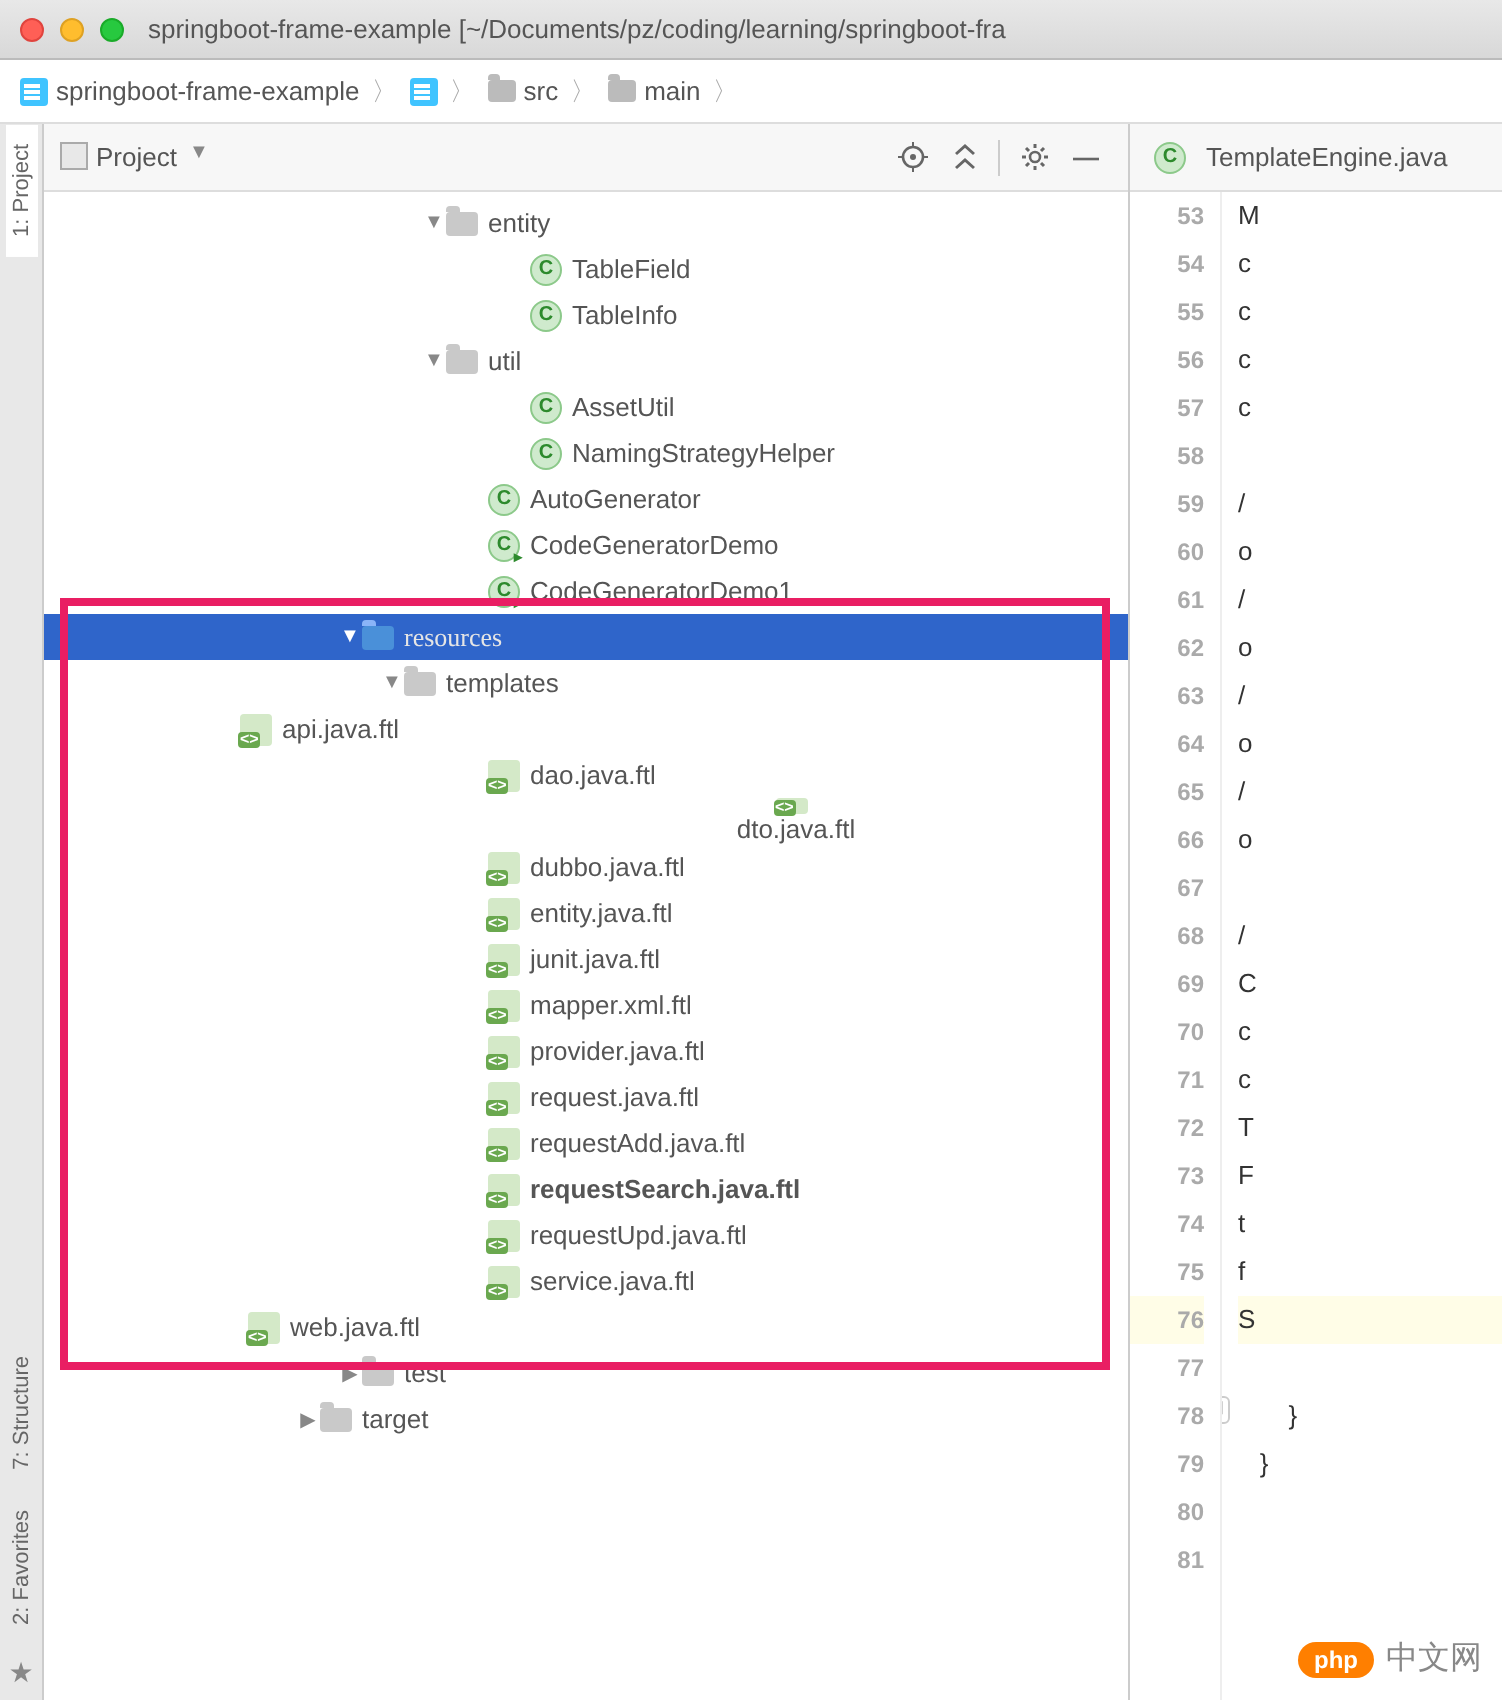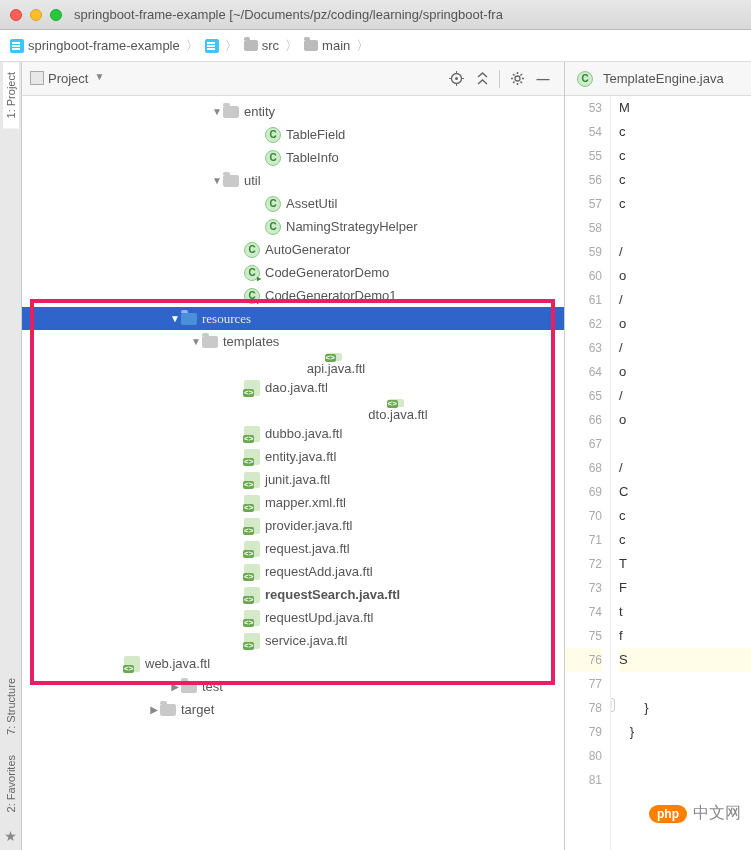--- a/index.html
+++ b/index.html
@@ -48,30 +48,30 @@
     .tree-label { color: #555; }
     .highlight-box { position:absolute; border: 4px solid #e91e63; pointer-events:none; }
     .selected-row { background: #2f65ca; }
     .selected-row .tree-label { color: #e5e5e5; font-family: Liberation Serif, serif; }
     .selected-row .arrow { color:#fff;}
     
     .editor-panel { flex:1; display:flex; flex-direction:column; background:#fff; }
     .editor-tabs { height: 34px; background:#f7f7f7; border-bottom:1px solid #ddd; display:flex; align-items:center; padding:0 6px; }
     .tab { display:flex; align-items:center; gap:5px; font-size:13px; color:#555; padding:0 6px;}
     .editor-body { flex:1; display:flex; overflow:hidden;}
-    .gutter { width: 46px; background:#fff; border-right:1px solid #eee; text-align:right; font-size:12px; color:#aaa; padding-right:8px; line-height:24px; font-family: Menlo, monospace;}
+    .gutter { width: 46px; background:#fff; border-right:1px solid #eee; text-align:right; font-size:12px; color:#aaa; padding-right:8px; line-height:24px; font-family: Menlo, monospace; font-weight: bold;}
     .gutter-line { height:24px; }
     .gutter-line.current { background:#fffde7; }
     .code { flex:1; font-family: Menlo, monospace; font-size:13px; color:#333; line-height:24px; padding-left:8px; overflow:hidden;}
     .code-line { height:24px; white-space:pre;}
     .code-line.current { background:#fffde7; }
     .fold-marker { position:relative; }
     .fold-marker::before { content:"⊟"; font-family:Arial; position:absolute; left:-18px; top:2px; font-size:10px; color:#999; border:1px solid #ccc; border-radius:3px; width:12px; height:12px; line-height:12px; text-align:center; background:#fff;}
     
-    .watermark { position:absolute; right:10px; bottom:26px; display:flex; align-items:center; gap:6px;padding-left:12px; }
+    .watermark { position:absolute; right:10px; bottom:10px; display:flex; align-items:center; gap:6px;padding-left:12px; }
     .watermark-badge { background:#ff7f00; color:#fff; font-size:12px; padding:2px 8px; border-radius:10px; font-weight:bold;}
     .watermark-text { font-size:16px; color:#888; }
   </style>
 </head>
 <body>
 
 <div class="titlebar">
   <div class="traffic-lights">
     <span class="tl red"></span>
     <span class="tl yellow"></span>
@@ -201,21 +201,21 @@
         <div class="tree-row selected-row" style="padding-left: 147px;">
           <span class="arrow">▼</span>
           <span class="res-folder-icon" style="background:#4a90d9;"></span>
           <span class="tree-label">resources</span>
         </div>
         <div class="tree-row" style="padding-left: 168px;">
           <span class="arrow">▼</span>
           <span class="folder-icon"></span>
           <span class="tree-label">templates</span>
         </div>
-        <div class="tree-row" style="padding-left: 86px; flex-direction: column;">
+        <div class="tree-row" style="padding-left: 86px;">
           <span class="arrow"></span>
           <span class="ftl-icon"></span>
           <span class="tree-label">api.java.ftl</span>
         </div>
         <div class="tree-row" style="padding-left: 210px;">
           <span class="arrow"></span>
           <span class="ftl-icon"></span>
           <span class="tree-label">dao.java.ftl</span>
         </div>
         <div class="tree-row" style="padding-left: 210px; flex-direction: column;">

